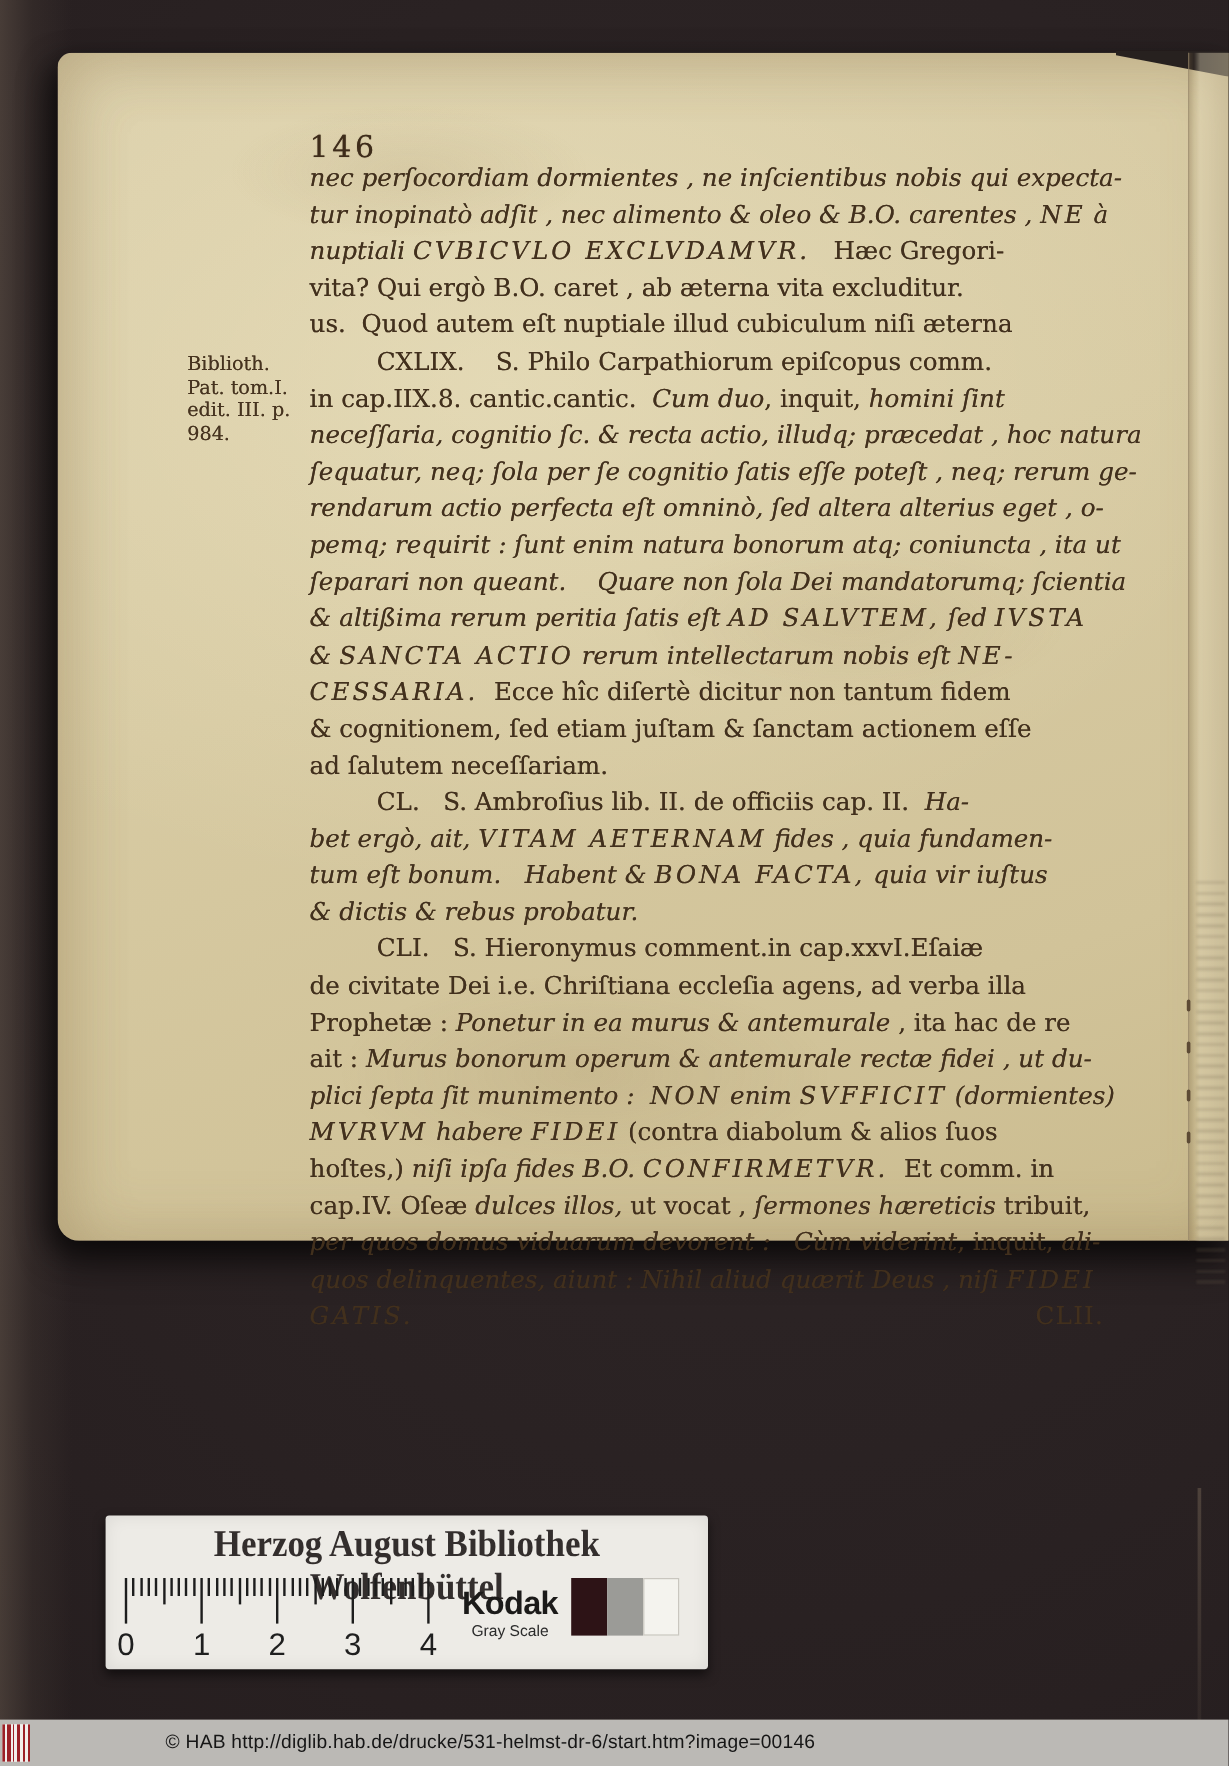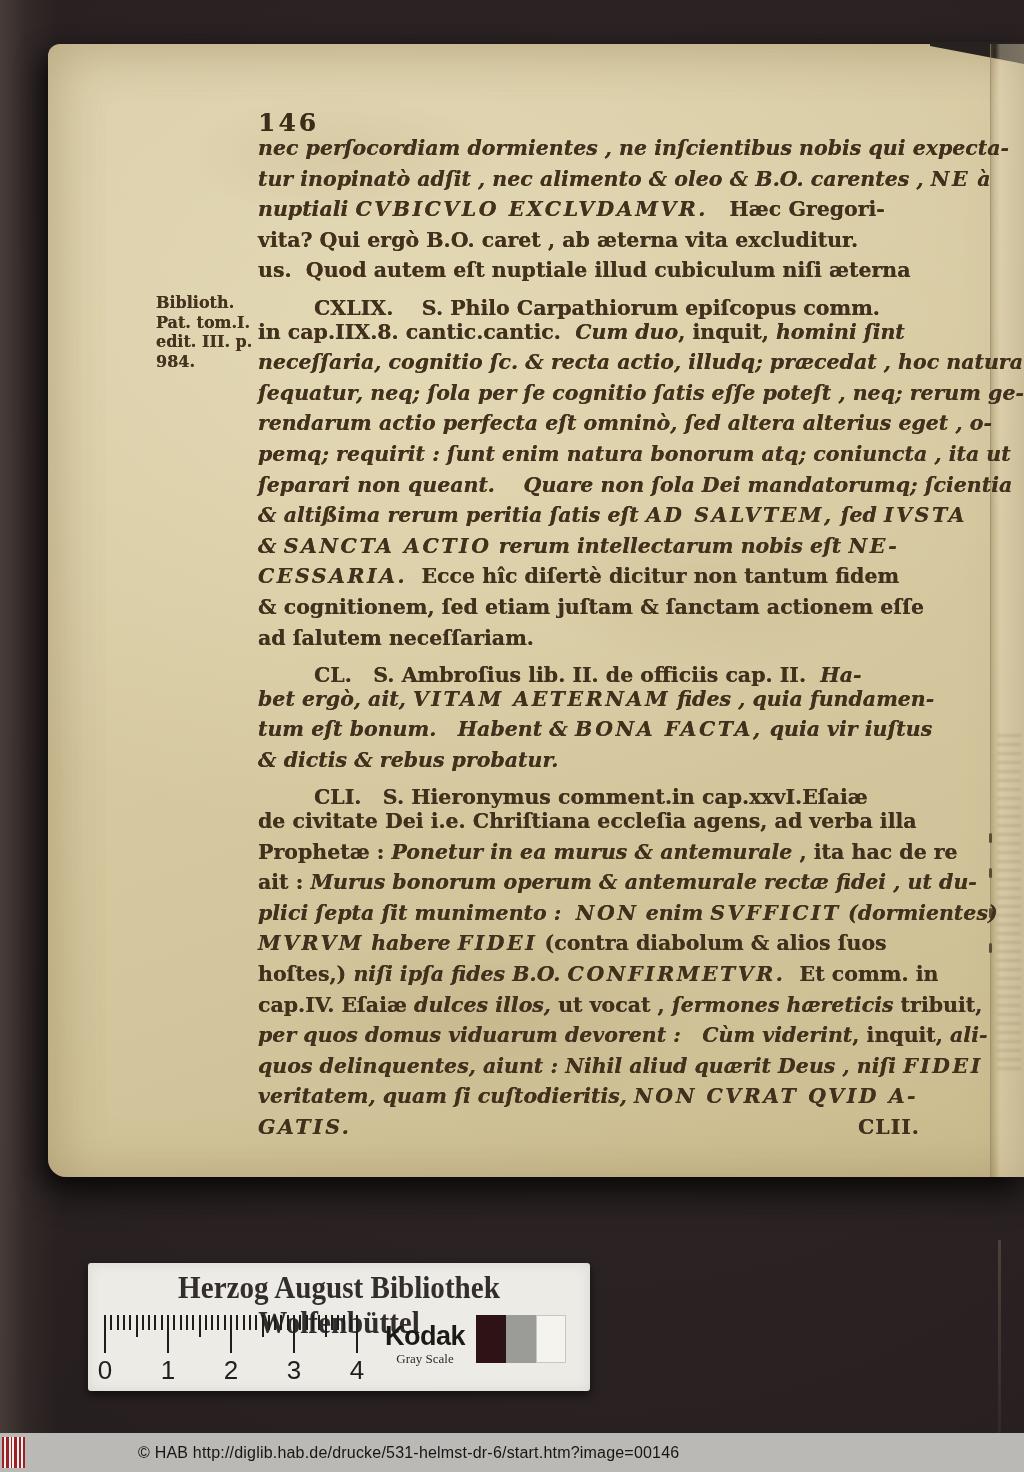--- a/index.html
+++ b/index.html
@@ -6,27 +6,27 @@
   .viewport{position:relative;width:1024px;height:1472px;overflow:hidden;
     font-family:"DejaVu Serif", serif;
     background:radial-gradient(140% 110% at 60% 40%, #2f2728 0%, #282021 55%, #1e1819 100%);}
   
   .cover-sheen{position:absolute;left:0;top:0;width:60px;height:100%;
     background:linear-gradient(90deg,rgba(110,95,82,.45) 0%,rgba(80,68,60,.25) 45%,transparent 100%);}
   .spine-edge{position:absolute;left:998px;top:1240px;width:3px;height:200px;
     background:linear-gradient(180deg,rgba(160,140,115,.30),rgba(160,140,115,.08));}
 
   
-  .page{position:absolute;left:48px;top:44px;width:976px;height:1133px;
+  .page{position:absolute;left:48px;top:44px;width:976px;height:990px;
     border-radius:12px 0 0 18px;
     background:
       radial-gradient(90% 60% at 38% 28%, rgba(255,250,222,.28), transparent 72%),
       linear-gradient(160deg,#dcd0ab 0%,#d7caa2 45%,#d1c399 78%,#cabb8e 100%);
     box-shadow:-7px 9px 24px rgba(0,0,0,.55), 0 16px 34px rgba(0,0,0,.45),
-      inset 0 0 55px rgba(140,115,75,.30), inset 16px 12px 46px rgba(130,105,65,.16);font-weight:bold;}
+      inset 0 0 55px rgba(140,115,75,.30), inset 16px 12px 46px rgba(130,105,65,.16);}
   .page::before{content:"";position:absolute;inset:0;border-radius:inherit;pointer-events:none;
     background:
       radial-gradient(22% 8% at 30% 10%, rgba(150,125,80,.12), transparent 70%),
       radial-gradient(26% 10% at 68% 48%, rgba(150,125,80,.10), transparent 70%),
       radial-gradient(30% 12% at 45% 86%, rgba(140,115,75,.13), transparent 70%);}
   .corner-cut{position:absolute;top:-2px;right:0;width:94px;height:22px;background:#27211f;
     clip-path:polygon(0 0,100% 0,100% 100%,0 18%);}
   .gutter-strip{position:absolute;top:0;right:0;width:33px;height:100%;
     border-left:1px solid rgba(110,92,64,.45);
     background:linear-gradient(90deg,rgba(120,100,70,.30) 0,rgba(120,100,70,.08) 4px,
@@ -38,40 +38,40 @@
 
   .page-number{position:absolute;left:210px;top:64px;font-size:25px;color:#3e2c1a;
     letter-spacing:3px;text-shadow:0 0 .6px rgba(60,42,25,.85);}
   .margin-note{position:absolute;left:108px;top:249px;width:100px;font-size:16px;
     line-height:19.5px;color:#46331f;text-shadow:0 0 .5px rgba(62,45,27,.8);}
 
   .text-block{position:absolute;left:210px;top:92px;width:662px;color:#42301d;
     font-size:20.5px;text-shadow:0 0 .55px rgba(60,42,25,.8);}
   .line{display:flex;height:30.6px;align-items:baseline;white-space:pre;}
   .line span{white-space:pre;}
-  .ind{padding-left:56px;align-items:flex-end;}
+  .ind{padding-left:56px;}
   .sr{font-style:normal;}
   .si{font-style:italic;}
   .sI{font-style:italic;letter-spacing:2.5px;}
   .pull{margin-left:auto;font-style:normal;letter-spacing:1px;}
 
   
   .label{position:absolute;left:88px;top:1263px;width:502px;height:128px;background:#edebe6;
     border-radius:3px;box-shadow:0 4px 9px rgba(0,0,0,.55), inset 0 0 14px rgba(0,0,0,.08);}
   .label-title{position:absolute;left:0;top:8px;width:100%;text-align:center;
     font-family:"Liberation Serif", serif;font-weight:bold;font-size:30px;color:#332e2d;
     transform:scaleX(.97) scaleY(1.05);}
   .ruler{position:absolute;left:16px;top:52px;width:262px;height:72px;}
   .tick{position:absolute;top:0;width:2px;background:#1d1d1d;}
   .ruler-number{position:absolute;top:40px;width:20px;text-align:center;
     font-family:"Liberation Sans", sans-serif;font-size:26px;color:#1f1f1f;}
   .kodak{position:absolute;left:292px;top:60px;width:90px;text-align:center;}
   .kodak-name{font-family:"Liberation Sans", sans-serif;font-weight:bold;font-size:27px;
     letter-spacing:-.5px;color:#1b1a19;line-height:27px;}
-  .kodak-sub{font-family:Liberation Serif, serif;font-size:13px;color:#2b2b2b;margin-top:1px;}
+  .kodak-sub{font-family:Liberation Sans, sans-serif;font-size:13px;color:#2b2b2b;margin-top:1px;}
   .patches{position:absolute;left:388px;top:52px;display:flex;}
   .patch{width:30px;height:48px;}
   .patch:last-child{border:1px solid #c9c6bf;box-sizing:border-box;}
 
   
   .footer{position:absolute;left:0;bottom:0;width:100%;height:39px;background:#bbb9b5;
     display:flex;align-items:center;}
   .credit{margin-left:138px;font-family:"Liberation Sans", sans-serif;font-size:16px;
     color:#161616;letter-spacing:.2px;}
   .barcode{position:absolute;left:2px;top:4px;width:23px;height:31px;background:#f2efec;
@@ -125,24 +125,23 @@
         <div class="line"><span class="si">bet ergò, ait, </span><span class="sI">VITAM AETERNAM</span><span class="si"> fides , quia fundamen-</span></div>
         <div class="line"><span class="si">tum eſt bonum.   Habent &amp; </span><span class="sI">BONA FACTA,</span><span class="si"> quia vir iuſtus</span></div>
         <div class="line"><span class="si">&amp; dictis &amp; rebus probatur.</span></div>
         <div class="line ind"><span class="sr">CLI.   S. Hieronymus comment.in cap.xxvI.Eſaiæ</span></div>
         <div class="line"><span class="sr">de civitate Dei i.e. Chriſtiana eccleſia agens, ad verba illa</span></div>
         <div class="line"><span class="sr">Prophetæ : </span><span class="si">Ponetur in ea murus &amp; antemurale</span><span class="sr"> , ita hac de re</span></div>
         <div class="line"><span class="sr">ait : </span><span class="si">Murus bonorum operum &amp; antemurale rectæ fidei , ut du-</span></div>
         <div class="line"><span class="si">plici ſepta ſit munimento :  </span><span class="sI">NON</span><span class="si"> enim </span><span class="sI">SVFFICIT</span><span class="si"> (dormientes)</span></div>
         <div class="line"><span class="sI">MVRVM</span><span class="si"> habere </span><span class="sI">FIDEI</span><span class="sr"> (contra diabolum &amp; alios ſuos</span></div>
         <div class="line"><span class="sr">hoſtes,) </span><span class="si">niſi ipſa fides B.O. </span><span class="sI">CONFIRMETVR.</span><span class="sr">  Et comm. in</span></div>
-        <div class="line"><span class="sr">cap.IV. Eſaiæ </span><span class="si">dulces illos,</span><span class="sr"> ut vocat , </span><span class="si">ſermones hæreticis</span><span class="sr"> tribuit,</span></div>
+        <div class="line"><span class="sr">cap.IV. Oſeæ </span><span class="si">dulces illos,</span><span class="sr"> ut vocat , </span><span class="si">ſermones hæreticis</span><span class="sr"> tribuit,</span></div>
         <div class="line"><span class="si">per quos domus viduarum devorent :   Cùm viderint</span><span class="sr">, inquit, </span><span class="si">ali-</span></div>
         <div class="line"><span class="si">quos delinquentes, aiunt : Nihil aliud quærit Deus , niſi </span><span class="sI">FIDEI</span></div>
-        <div class="line"><span class="si">veritatem, quam ſi cuſtodieritis, </span><span class="sI">NON CVRAT QVID A-</span></div>
         <div class="line"><span class="sI">GATIS.</span><span class="pull">CLII.</span></div>
       </div>
   </div>
 
   <div class="label">
     <div class="label-title">Herzog August Bibliothek Wolfenbüttel</div>
     <div class="ruler">
         <div class="tick" style="left: 0px; height: 38px;"></div>
         <div class="tick" style="left: 6.3px; height: 15px;"></div>
         <div class="tick" style="left: 12.6px; height: 15px;"></div>

